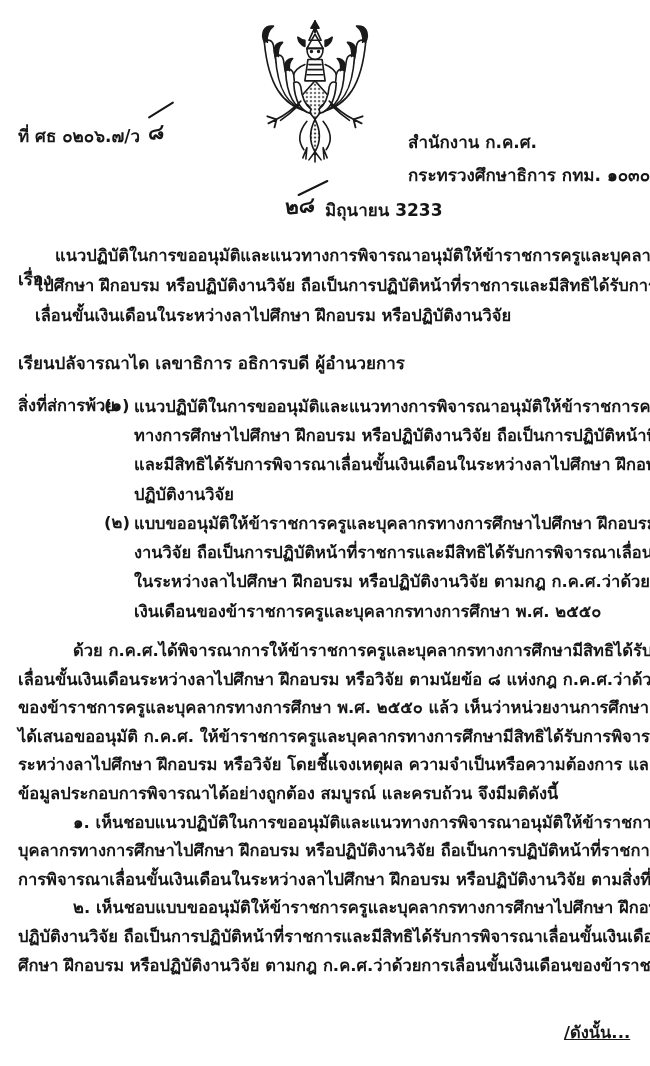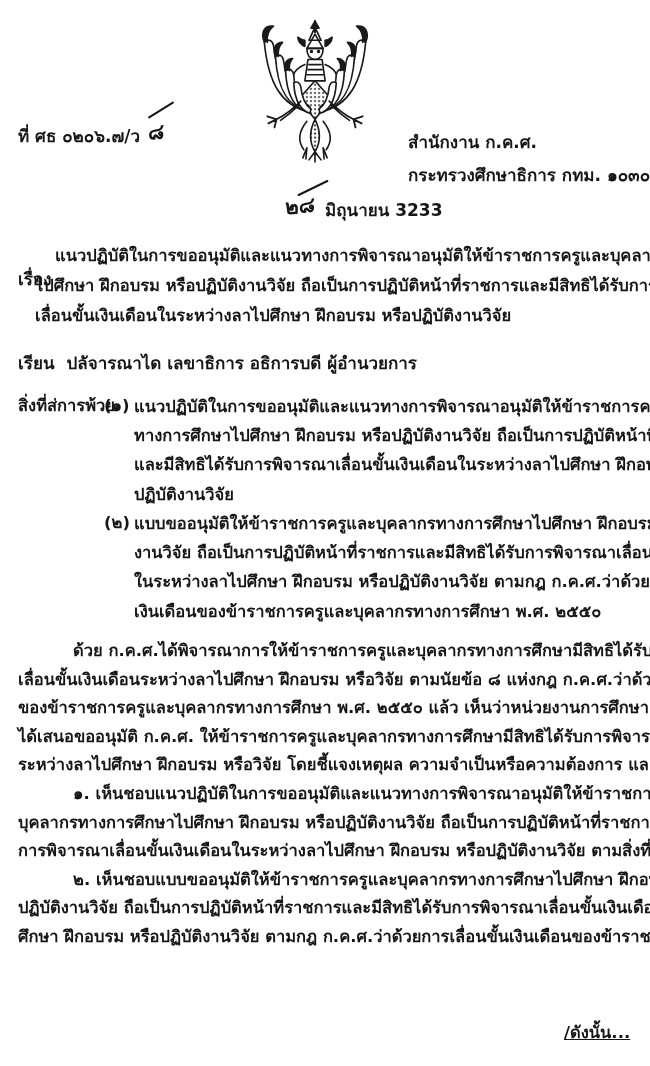--- a/index.html
+++ b/index.html
@@ -20,21 +20,21 @@
   .garuda{left:246px;top:18px;width:138px;height:152px;}
   .date-line{left:285px;top:192px;font-size:17px;}
   .date-line .hand{margin-left:0;margin-right:10px;}
   
   .subject-label{left:18px;top:241px;font-size:17px;margin-top:24px;}
   .subject-lines{left:35px;top:241px;font-size:16.5px;line-height:30px;}
   .subject-lines .ln{height:30px;}
   .subject-lines .ln:first-child{padding-left:20px;}
   
   .to-line{left:18px;top:349px;font-size:17px;}
-  .to-line .to-label{margin-right:12px;}
+  .to-line .to-label{margin-right:0;}
   
   .attach-label{left:18px;top:392px;font-size:16.5px;}
   .attach-no-1{left:104px;top:392px;font-size:16.5px;}
   .attach-no-2{left:104px;top:509px;font-size:16.5px;}
   .attach-lines{font-size:16.5px;line-height:29.2px;}
   .attach-lines .ln{height:29.2px;}
   .attach-lines-1{left:134px;top:392px;}
   .attach-lines-2{left:134px;top:509px;}
   
   .flow{left:18px;top:637px;width:618px;font-size:16.5px;line-height:28.6px;}
@@ -132,20 +132,21 @@
     <div class="ln">ในระหว่างลาไปศึกษา ฝึกอบรม หรือปฏิบัติงานวิจัย ตามกฎ ก.ค.ศ.ว่าด้วยการเลื่อนขั้น</div>
     <div class="ln">เงินเดือนของข้าราชการครูและบุคลากรทางการศึกษา  พ.ศ. ๒๕๕๐</div>
   </div>
 
   <div class="abs flow">
     <div class="ln indent">ด้วย ก.ค.ศ.ได้พิจารณาการให้ข้าราชการครูและบุคลากรทางการศึกษามีสิทธิได้รับการพิจารณา</div>
     <div class="ln">เลื่อนขั้นเงินเดือนระหว่างลาไปศึกษา ฝึกอบรม หรือวิจัย ตามนัยข้อ ๘ แห่งกฎ ก.ค.ศ.ว่าด้วยการเลื่อนขั้นเงินเดือน</div>
     <div class="ln">ของข้าราชการครูและบุคลากรทางการศึกษา พ.ศ. ๒๕๕๐ แล้ว เห็นว่าหน่วยงานการศึกษาและส่วนราชการต้นสังกัด</div>
     <div class="ln">ได้เสนอขออนุมัติ ก.ค.ศ. ให้ข้าราชการครูและบุคลากรทางการศึกษามีสิทธิได้รับการพิจารณาเลื่อนขั้นเงินเดือน</div>
     <div class="ln">ระหว่างลาไปศึกษา ฝึกอบรม หรือวิจัย โดยชี้แจงเหตุผล ความจำเป็นหรือความต้องการ และประโยชน์ รวมทั้งเสนอ</div>
+    <div class="ln">ข้อมูลประกอบการพิจารณาได้อย่างถูกต้อง สมบูรณ์ และครบถ้วน  จึงมีมติดังนี้</div>
     <div class="ln indent">๑. เห็นชอบแนวปฏิบัติในการขออนุมัติและแนวทางการพิจารณาอนุมัติให้ข้าราชการครูและ</div>
     <div class="ln">บุคลากรทางการศึกษาไปศึกษา ฝึกอบรม หรือปฏิบัติงานวิจัย ถือเป็นการปฏิบัติหน้าที่ราชการและมีสิทธิได้รับ</div>
     <div class="ln">การพิจารณาเลื่อนขั้นเงินเดือนในระหว่างลาไปศึกษา ฝึกอบรม หรือปฏิบัติงานวิจัย  ตามสิ่งที่ส่งมาด้วย (๑)</div>
     <div class="ln indent">๒. เห็นชอบแบบขออนุมัติให้ข้าราชการครูและบุคลากรทางการศึกษาไปศึกษา ฝึกอบรม หรือ</div>
     <div class="ln">ปฏิบัติงานวิจัย ถือเป็นการปฏิบัติหน้าที่ราชการและมีสิทธิได้รับการพิจารณาเลื่อนขั้นเงินเดือนในระหว่างลาไป</div>
     <div class="ln">ศึกษา ฝึกอบรม หรือปฏิบัติงานวิจัย ตามกฎ ก.ค.ศ.ว่าด้วยการเลื่อนขั้นเงินเดือนของข้าราชการครูและบุคลากร</div>
   </div>
 
   <div class="abs footer-note">/ดังนั้น...</div>
 

